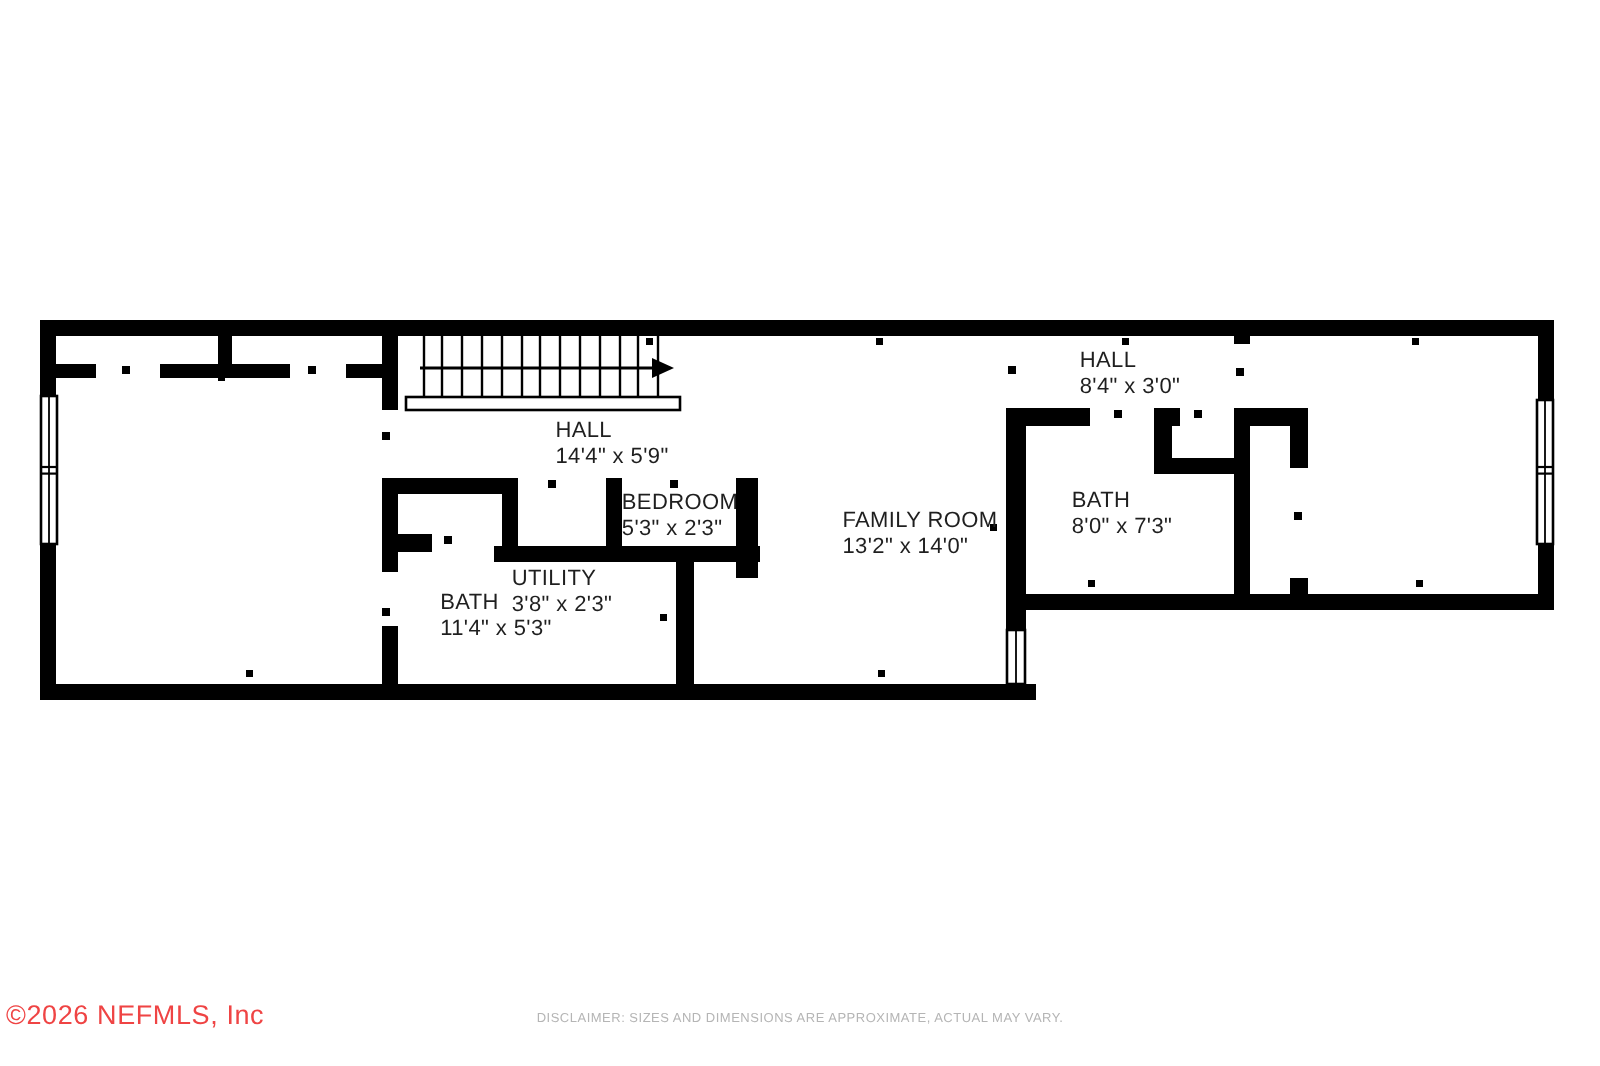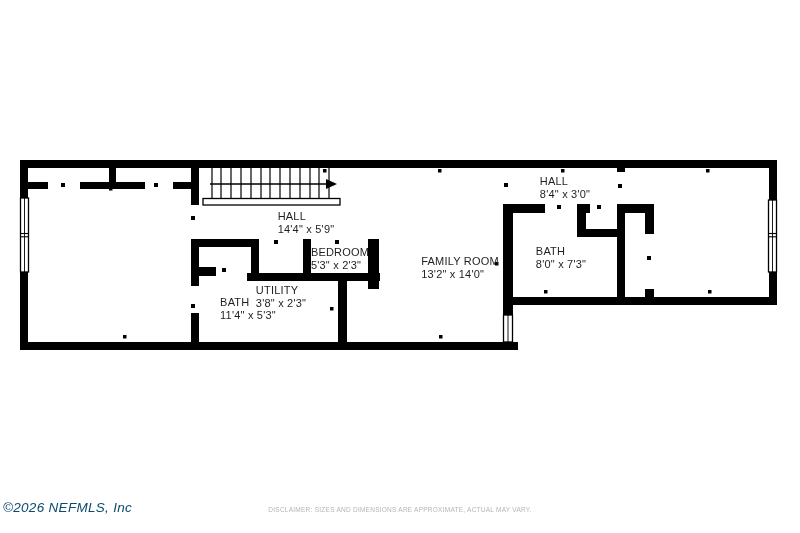--- a/index.html
+++ b/index.html
@@ -19,23 +19,22 @@
     font-size: 11px;
     line-height: 12.5px;
     letter-spacing: 0.2px;
     white-space: nowrap;
   }
   .room-label .room-name, .room-label .room-dims { display: block; }
   .footer-copyright {
     position: absolute;
     left: 3px; top: 500px;
     font-size: 13.5px;
-    color: #0c4a6e;
+    color: #ef4444;
     letter-spacing: 0.3px;
-    font-style: italic;
   }
   .footer-disclaimer {
     position: absolute;
     left: 50%; top: 506px;
     transform: translateX(-50%);
     font-size: 6.5px;
     color: #b5b5b5;
     letter-spacing: 0.25px;
     white-space: nowrap;
   }

